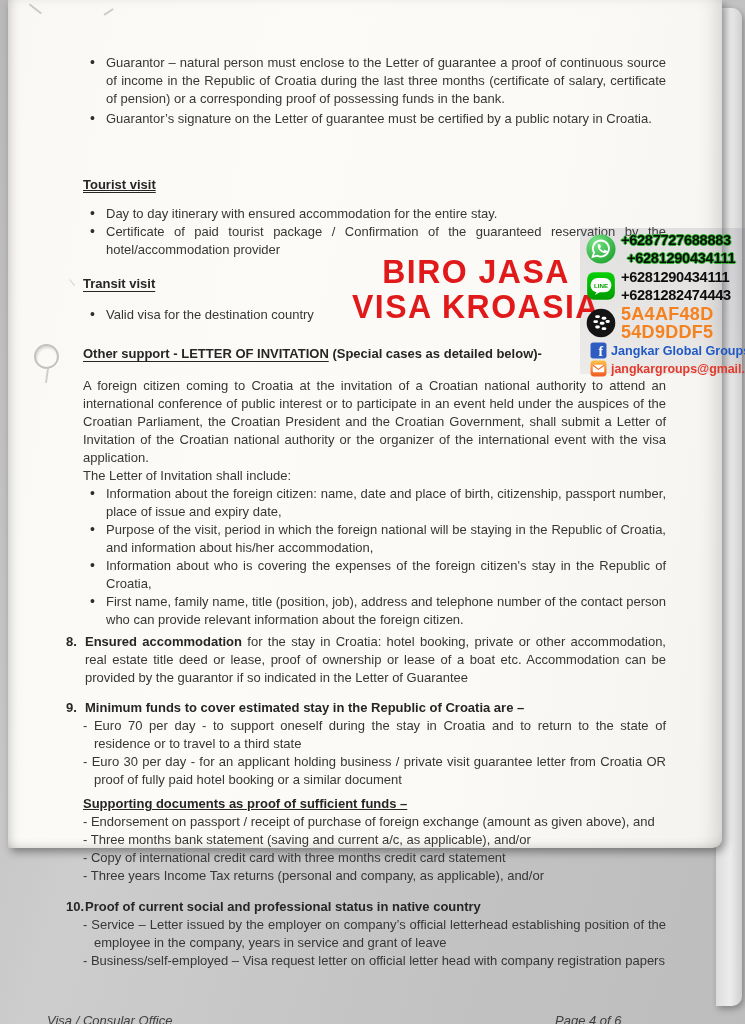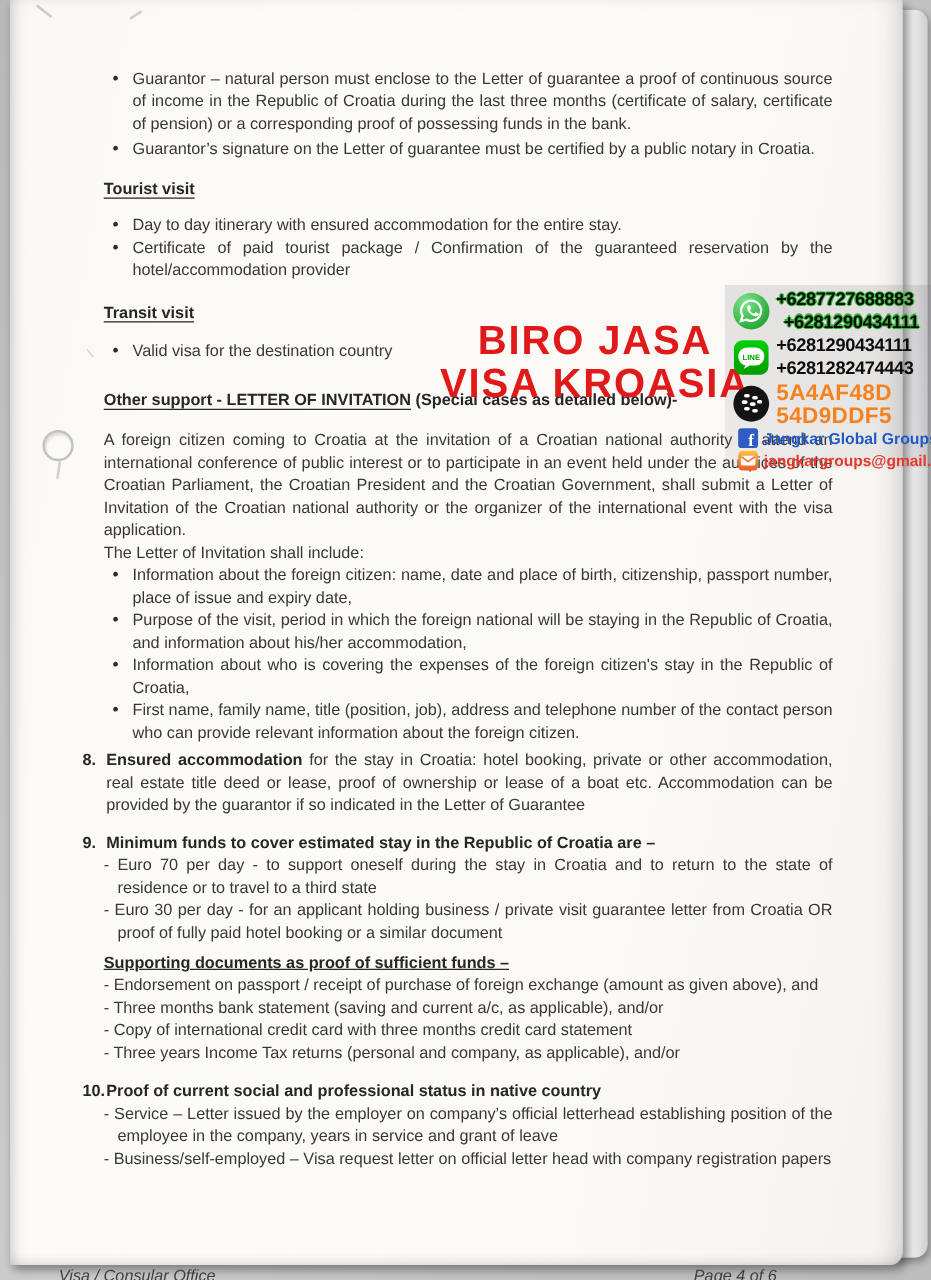--- a/index.html
+++ b/index.html
@@ -10,21 +10,21 @@
     font-family:"Liberation Sans", sans-serif;
     -webkit-font-smoothing:antialiased;
   }
   .page-bg{position:absolute;inset:0;background:linear-gradient(105deg,#b9b9b9,#cdcdcd 30%,#c2c2c2 70%,#bdbdbd);}
   .sheet-behind{
     position:absolute;left:716px;top:8px;width:26px;height:998px;
     background:linear-gradient(90deg,#dcdcdc,#ececec 55%,#cfcfcf);
     border-radius:0 10px 10px 0;box-shadow:2px 3px 6px rgba(0,0,0,.3);
   }
   .paper{
-    position:absolute;left:8px;top:0;width:714px;height:1012px;
+    position:absolute;left:8px;top:0;width:714px;height:848px;
     background:linear-gradient(100deg,#f9f8f4 0%,#fcfbf8 35%,#faf9f5 70%,#f4f3ef 100%);
     border-radius:0 0 10px 2px;
     box-shadow:inset 9px 0 12px -8px rgba(0,0,0,.22),
                inset -14px 0 20px -10px rgba(0,0,0,.16),
                inset 0 -8px 12px -8px rgba(0,0,0,.12),
                3px 4px 8px rgba(0,0,0,.38);
   }
   
   .content{
     position:absolute;left:58px;top:54px;width:600px;
@@ -38,21 +38,21 @@
   .plain{margin-left:17px;}
   .numrow{display:flex;}
   .numcol{width:19px;flex:none;font-weight:700;color:#262626;}
   .numbody{flex:1;text-align:justify;}
   .numbody b{color:#262626;}
   .bold-h{font-weight:700;color:#262626;}
   .dash{margin-left:17px;padding-left:11px;text-indent:-11px;text-align:justify;}
   .mt2{margin-top:2px;}  .mt4{margin-top:4px;}  .mt6{margin-top:6px;text-decoration:underline;}
   .mt11{margin-top:11px;}.mt12{margin-top:12px;}.mt13{margin-top:13px;}
   .mt14{margin-top:14px;}.mt16{margin-top:16px;}.mt21{margin-top:21px;}
-  .mt34{margin-top:14px;}
+  .mt34{margin-top:48px;text-decoration:underline;}
   
   .footer{position:absolute;left:39px;top:1012px;width:640px;
     font-style:italic;font-size:13px;line-height:18px;color:#3f3f3f;}
   .footer .pg{position:absolute;left:508px;top:0;}
   
   .stamp-wash{position:absolute;left:580px;top:228px;width:165px;height:146px;
     background:linear-gradient(180deg,rgba(108,104,122,.17),rgba(108,104,122,.09));}
   .watermark{position:absolute;left:338px;top:255px;width:276px;text-align:center;
     font-weight:800;font-size:32px;line-height:34px;letter-spacing:1.5px;
     color:#e01a1a;transform:scaleY(1.02);}

